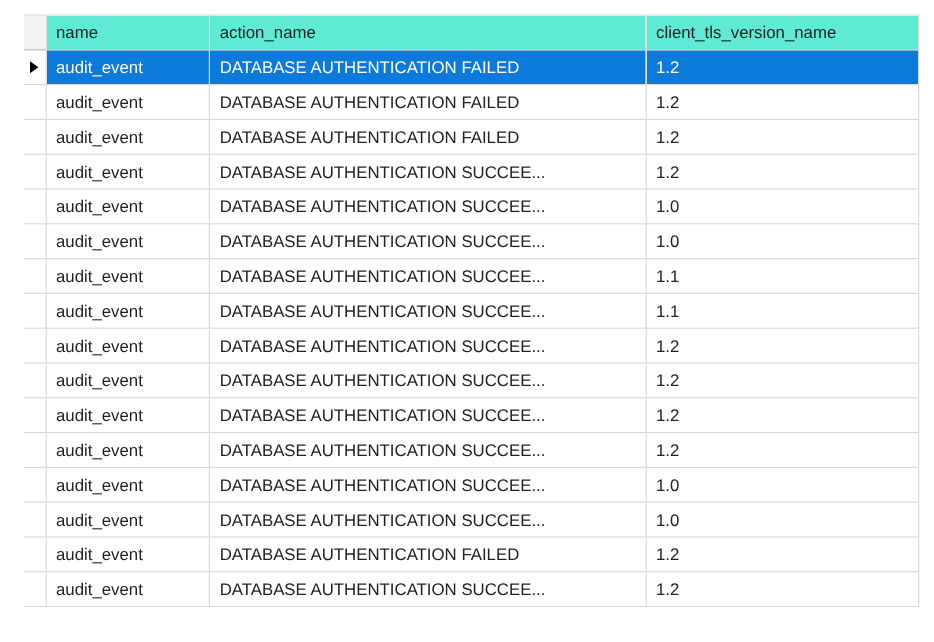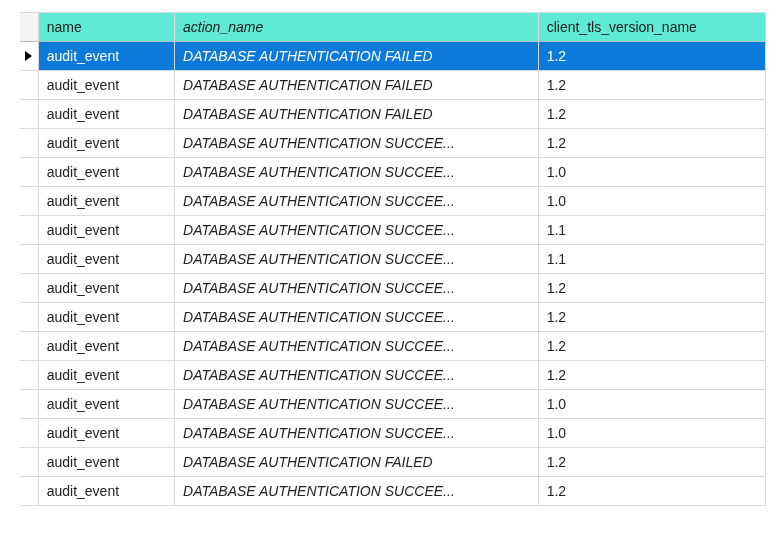--- a/index.html
+++ b/index.html
@@ -50,21 +50,20 @@
       font-weight: 400;
       border-bottom: 1px solid #bcbcbc;
     }
     .col-name {
       width: 135px;
       max-width: 135px;
     }
     .col-action {
       width: 360px;
       max-width: 360px;
-      font-style: italic;
     }
     .col-tls {
       width: 225px;
       max-width: 225px;
     }
     .data-row.selected .cell {
       background: #0b7adb;
       color: #ffffff;
     }
     .data-row.selected .gutter {

